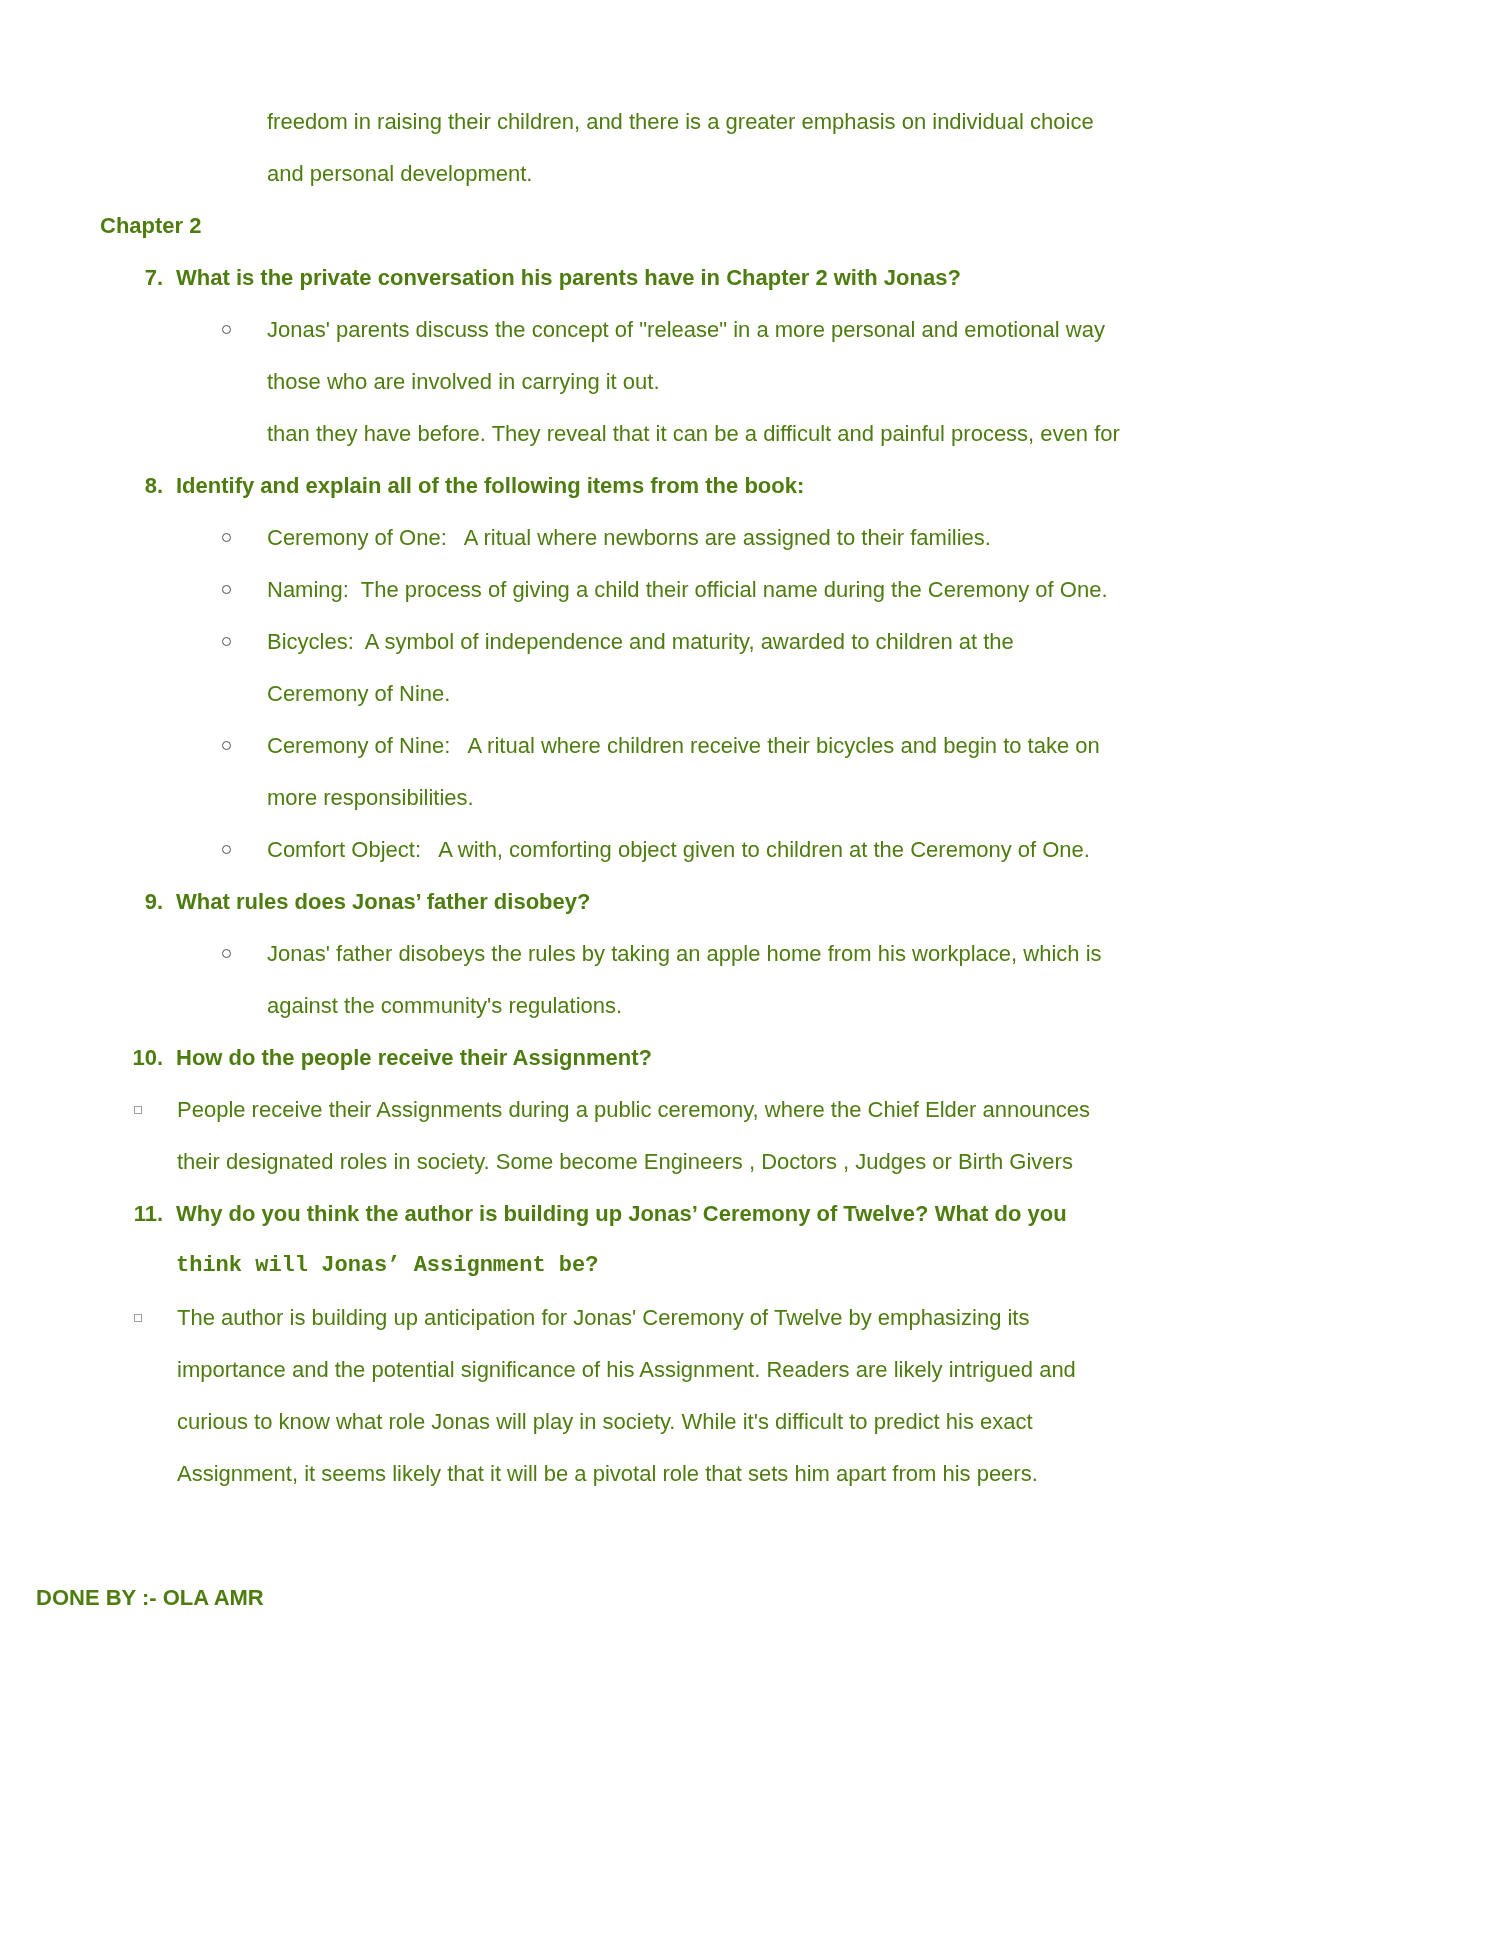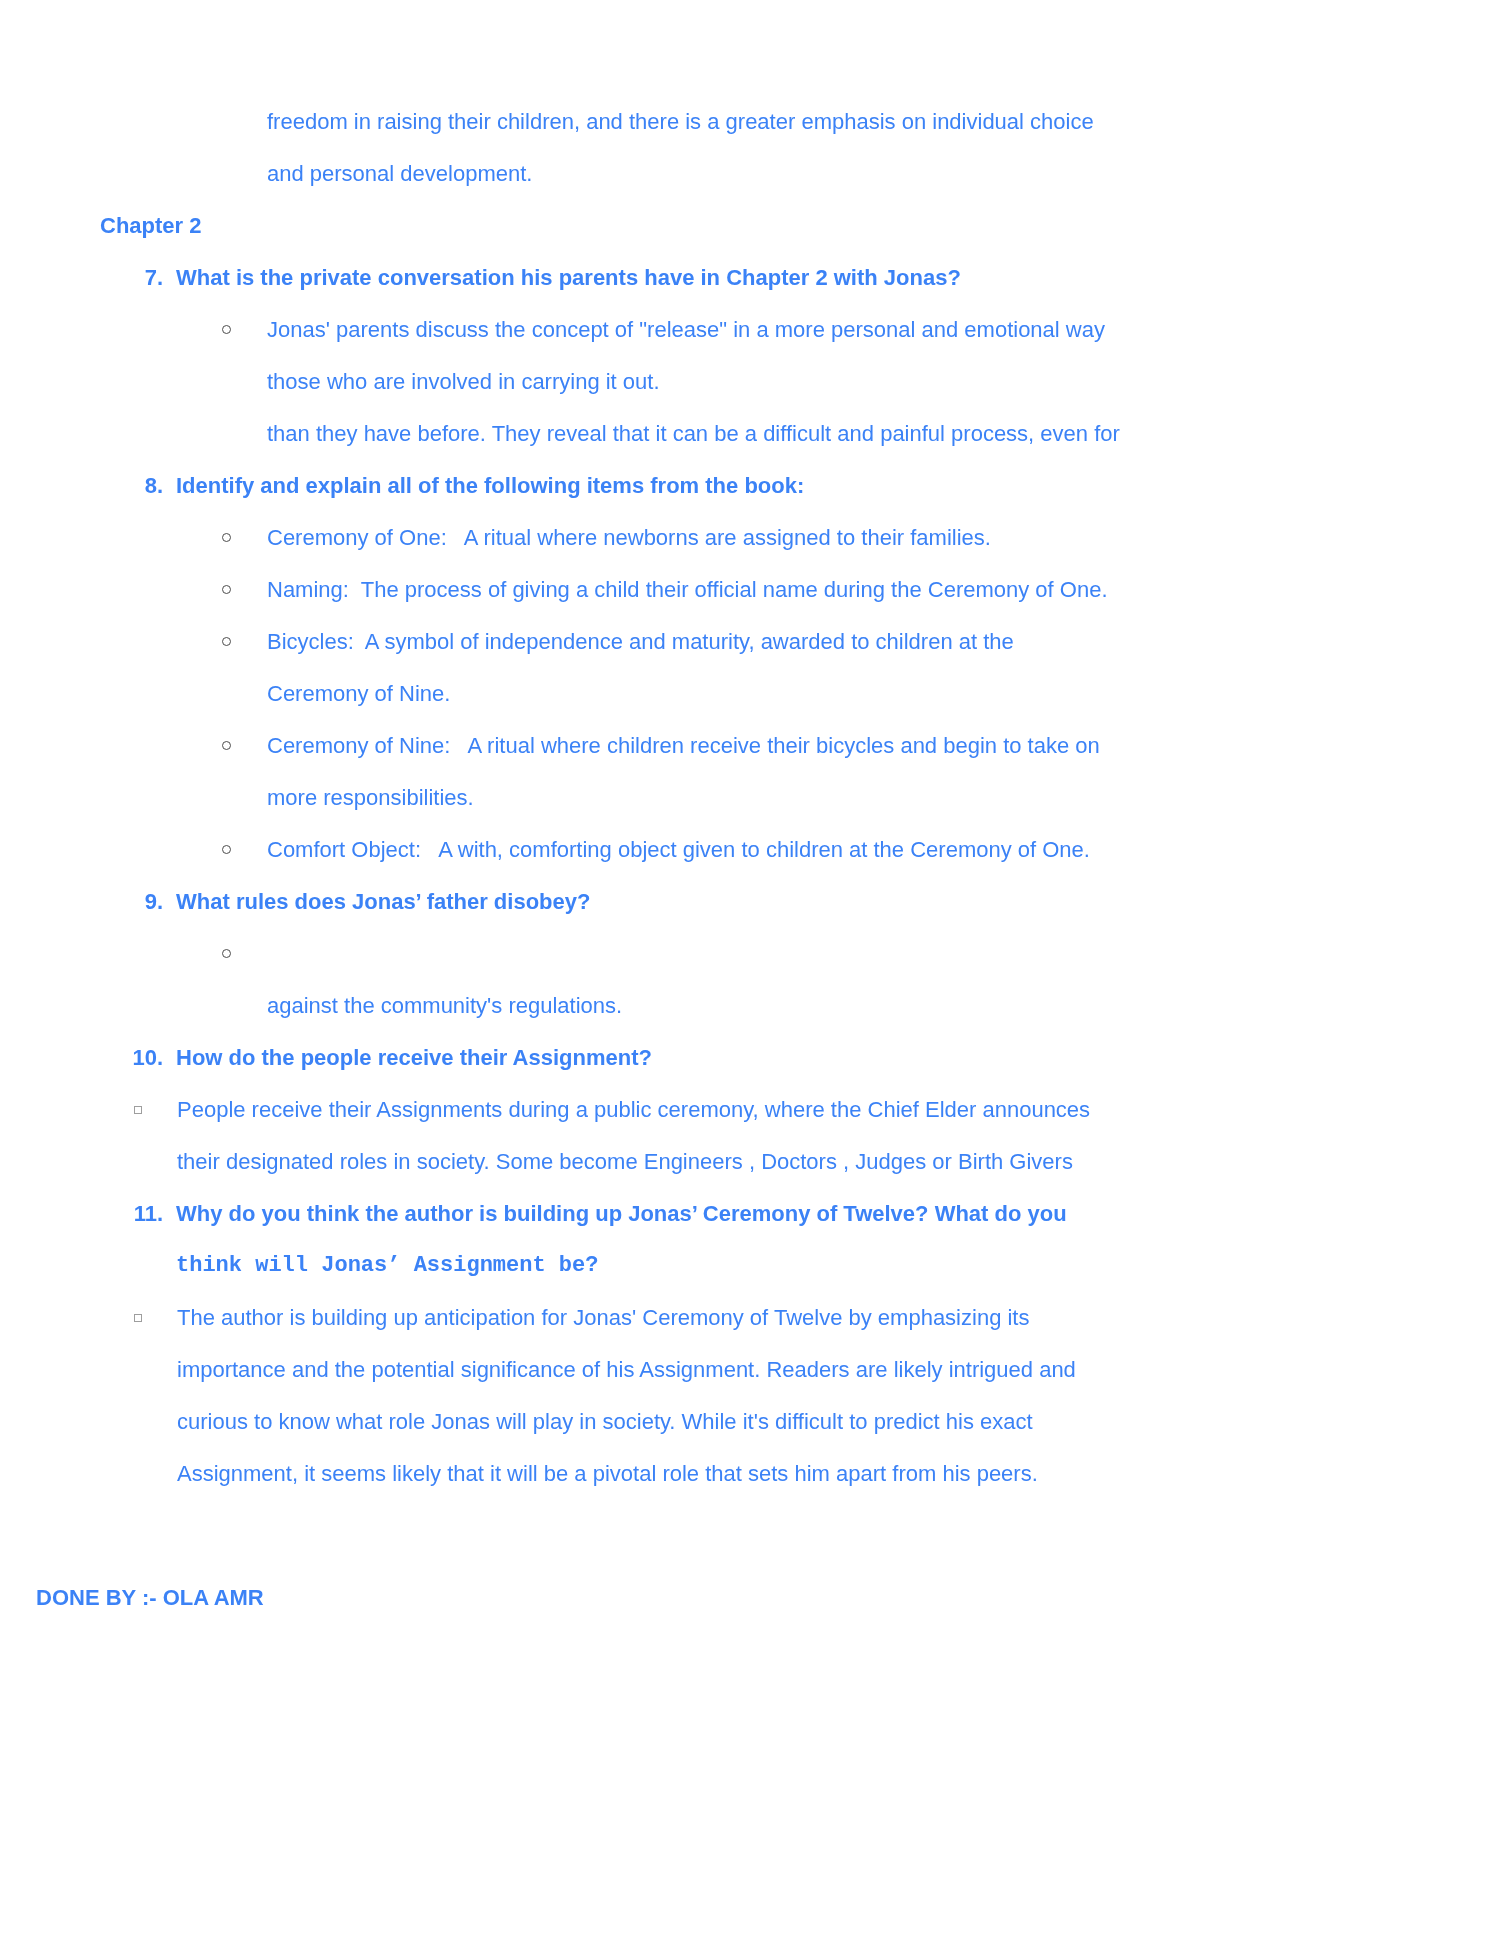--- a/index.html
+++ b/index.html
@@ -2,21 +2,21 @@
 <html><head>
 <meta charset="utf-8">
 <style>
   html, body { margin: 0; padding: 0; background: #ffffff; }
   .page {
     position: relative;
     width: 1500px;
     height: 1942px;
     background: #ffffff;
     font-family: "Liberation Sans", "DejaVu Sans", sans-serif;
-    color: #3b82f6;
+    color: #4d7c0f;
     font-size: 22px;
     overflow: hidden;
   }
   .doc { padding-top: 96px; }
   .line {
     position: relative;
     height: 52px;
     line-height: 52px;
     white-space: pre;
   }
@@ -80,21 +80,21 @@
       <div class="line cont-circle"><span class="txt">than they have before. They reveal that it can be a difficult and painful process, even for</span></div>
       <div class="line numbered"><span class="num">8.</span><span class="txt">Identify and explain all of the following items from the book:</span></div>
       <div class="line circle"><span class="marker-circle"></span><span class="txt b">Ceremony of One:</span><span class="txt">   A ritual where newborns are assigned to their families.</span></div>
       <div class="line circle"><span class="marker-circle"></span><span class="txt b">Naming:</span><span class="txt">  The process of giving a child their official name during the Ceremony of One.</span></div>
       <div class="line circle"><span class="marker-circle"></span><span class="txt b">Bicycles:</span><span class="txt">  A symbol of independence and maturity, awarded to children at the</span></div>
       <div class="line cont-circle"><span class="txt">Ceremony of Nine.</span></div>
       <div class="line circle"><span class="marker-circle"></span><span class="txt b">Ceremony of Nine:</span><span class="txt">   A ritual where children receive their bicycles and begin to take on</span></div>
       <div class="line cont-circle"><span class="txt">more responsibilities.</span></div>
       <div class="line circle"><span class="marker-circle"></span><span class="txt b">Comfort Object:</span><span class="txt">   A with, comforting object given to children at the Ceremony of One.</span></div>
       <div class="line numbered"><span class="num">9.</span><span class="txt">What rules does Jonas’ father disobey?</span></div>
-      <div class="line circle"><span class="marker-circle"></span></div>
+      <div class="line circle"><span class="marker-circle"></span><span class="txt">Jonas' father disobeys the rules by taking an apple home from his workplace, which is</span></div>
       <div class="line cont-circle"><span class="txt">against the community's regulations.</span></div>
       <div class="line numbered"><span class="num">10.</span><span class="txt">How do the people receive their Assignment?</span></div>
       <div class="line square"><span class="marker-square"></span><span class="txt">People receive their Assignments during a public ceremony, where the Chief Elder announces</span></div>
       <div class="line cont-square"><span class="txt">their designated roles in society. Some become Engineers , Doctors , Judges or Birth Givers</span></div>
       <div class="line numbered"><span class="num">11.</span><span class="txt">Why do you think the author is building up Jonas’ Ceremony of Twelve? What do you</span></div>
       <div class="line numbered-cont"><span class="txt">think will Jonas’ Assignment be?</span></div>
       <div class="line square"><span class="marker-square"></span><span class="txt">The author is building up anticipation for Jonas' Ceremony of Twelve by emphasizing its</span></div>
       <div class="line cont-square"><span class="txt">importance and the potential significance of his Assignment. Readers are likely intrigued and</span></div>
       <div class="line cont-square"><span class="txt">curious to know what role Jonas will play in society. While it's difficult to predict his exact</span></div>
       <div class="line cont-square"><span class="txt">Assignment, it seems likely that it will be a pivotal role that sets him apart from his peers.</span></div>

